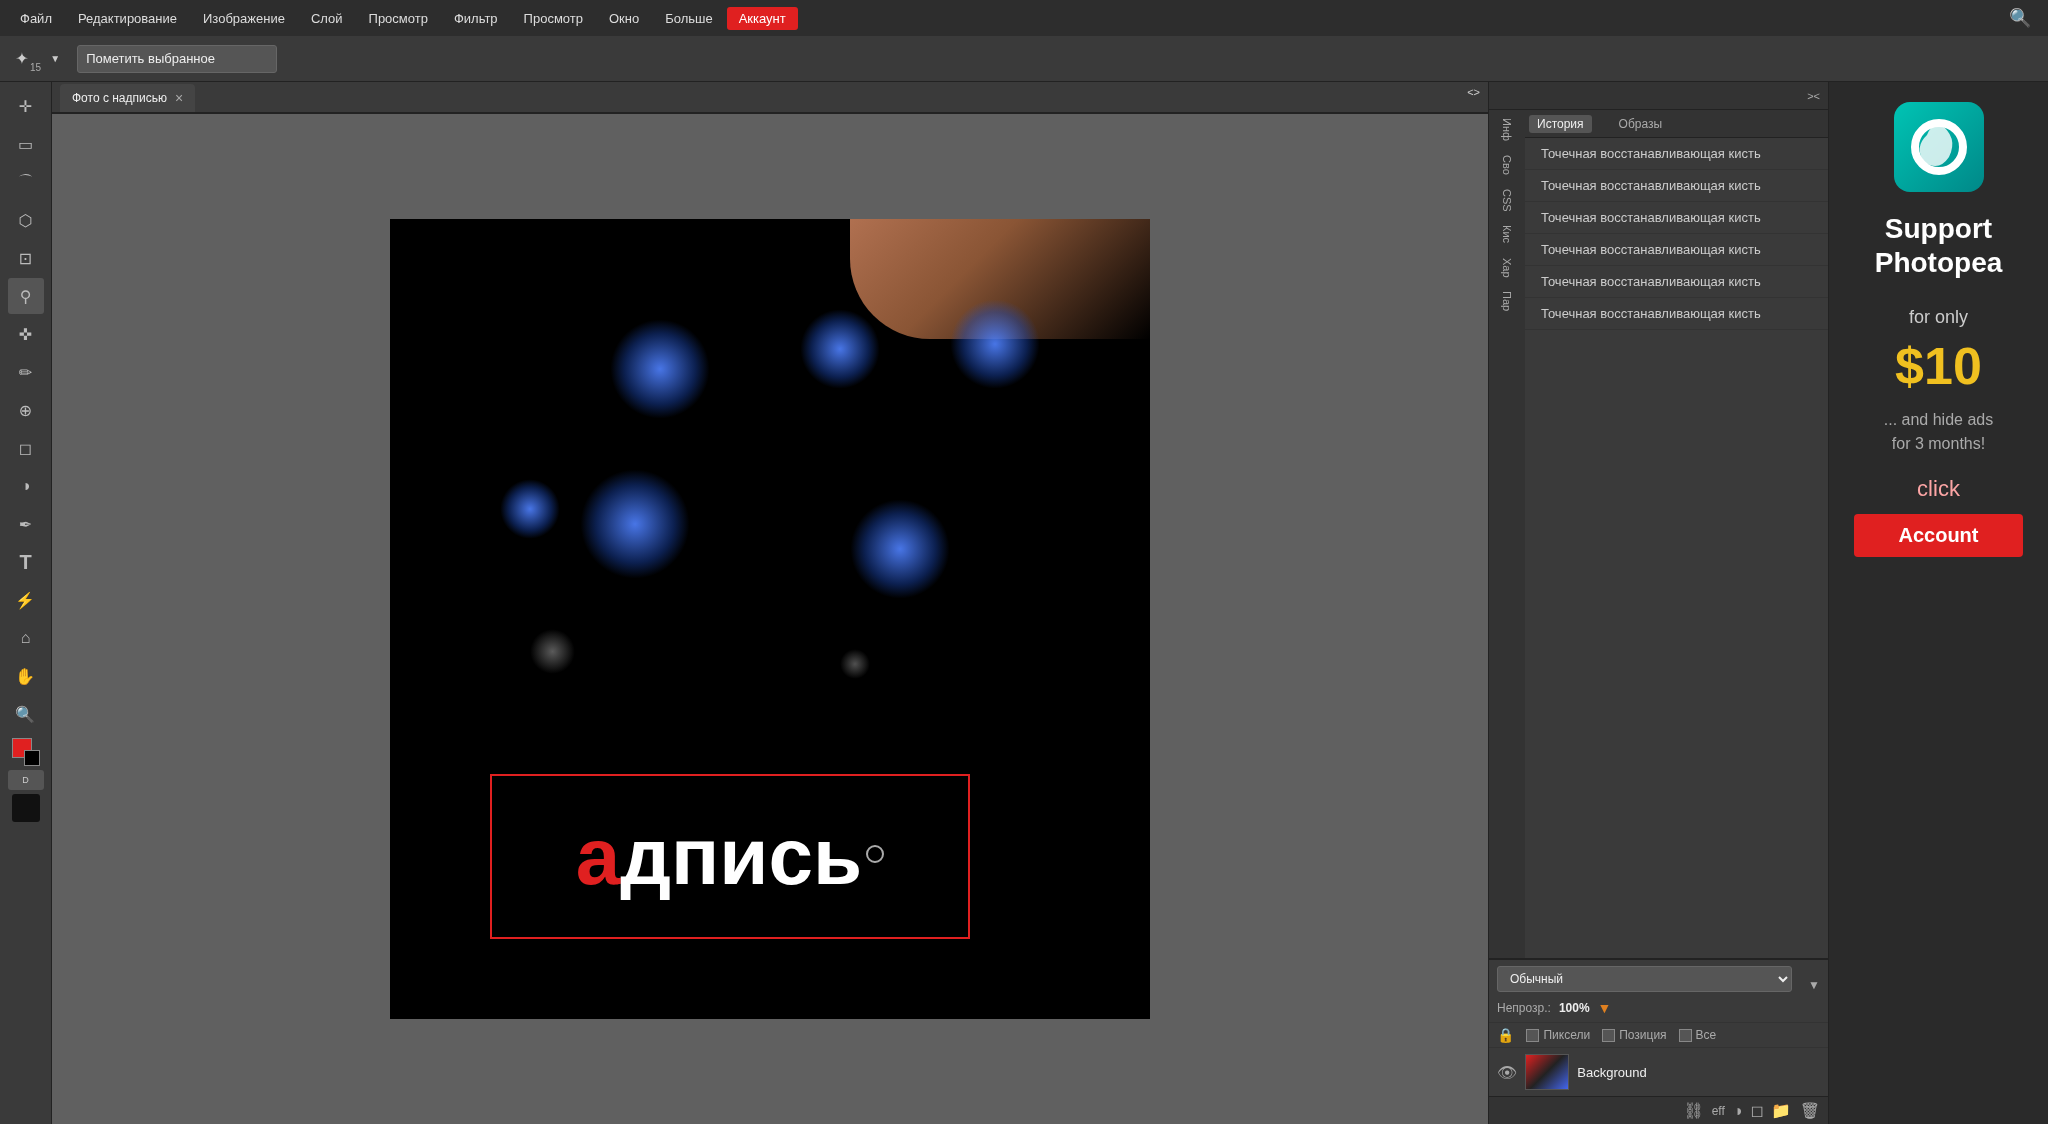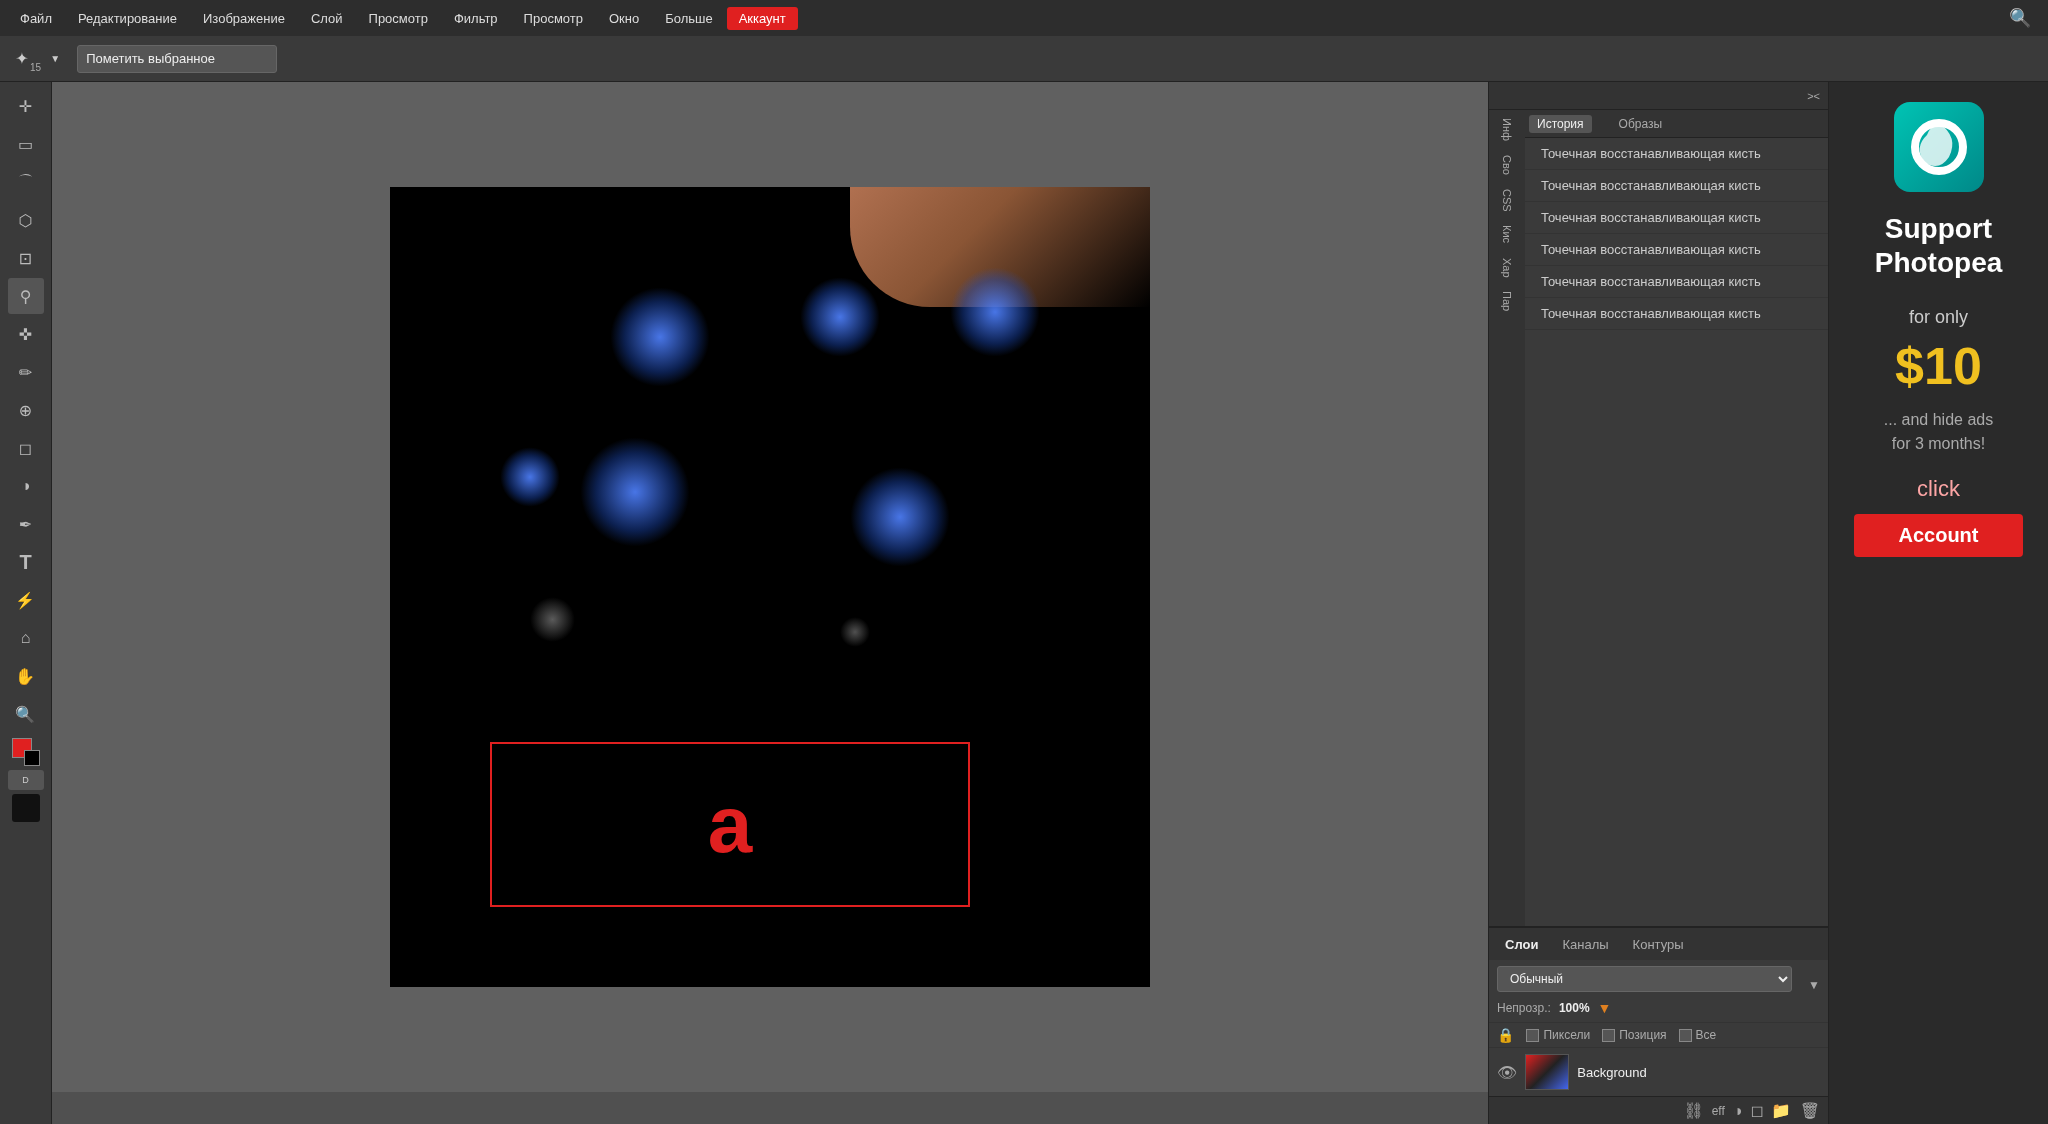--- a/index.html
+++ b/index.html
@@ -551,38 +551,46 @@
     <div class="color-swatch">
       <div class="color-fg"></div>
       <div class="color-bg"></div>
     </div>
     <div class="mode-btn">D</div>
     <div class="black-square"></div>
   </div>
 
   <div id="canvas-area">
 
+    <div id="tab-bar">
+      <div class="tab active">
+        <span>Фото с надписью</span>
+        <span class="tab-close">×</span>
+      </div>
+      <div id="canvas-collapse-btn">&lt;&gt;</div>
+    </div>
 
     <div id="canvas-content">
       <div id="image-canvas">
 
         <div class="skin-area"></div>
 
         <div class="bokeh" style="width:100px;height:100px;top:100px;left:220px;"></div>
         <div class="bokeh" style="width:80px;height:80px;top:90px;left:410px;"></div>
         <div class="bokeh" style="width:90px;height:90px;top:80px;left:560px;"></div>
         <div class="bokeh" style="width:60px;height:60px;top:260px;left:110px;"></div>
         <div class="bokeh" style="width:110px;height:110px;top:250px;left:190px;"></div>
         <div class="bokeh" style="width:100px;height:100px;top:280px;left:460px;"></div>
         <div class="bokeh" style="width:45px;height:45px;top:410px;left:140px;background:radial-gradient(circle,rgba(180,180,180,0.5) 0%,transparent 70%);"></div>
         <div class="bokeh" style="width:30px;height:30px;top:430px;left:450px;background:radial-gradient(circle,rgba(200,200,200,0.4) 0%,transparent 70%);"></div>
 
         <div id="text-overlay">
           <div id="text-overlay-content">
             <span class="text-red-letter">а</span>
+              <span style="position:relative;">дпись<span class="text-cursor-ring"></span></span>
           </div>
         </div>
       </div>
     </div>
   </div>
 
   <div id="right-panels">
 
     <div id="panel-collapse-btn">&gt;&lt;</div>
 
@@ -609,25 +617,20 @@
           <div class="history-item">Точечная восстанавливающая кисть</div>
           <div class="history-item">Точечная восстанавливающая кисть</div>
           <div class="history-item">Точечная восстанавливающая кисть</div>
           <div class="history-item">Точечная восстанавливающая кисть</div>
           <div class="history-item">Точечная восстанавливающая кисть</div>
         </div>
       </div>
     </div>
 
     <div id="layers-section">
-      <div id="layers-tabs">
-        <div class="layer-tab active">Слои</div>
-        <div class="layer-tab">Каналы</div>
-        <div class="layer-tab">Контуры</div>
-      </div>
       <div id="layer-mode-row">
         <select class="layer-mode-select">
           <option>Обычный</option>
         </select>
         <span class="dropdown-arrow">▼</span>
       </div>
       <div id="opacity-row">
         <span>Непрозр.:</span>
         <span class="opacity-value">100%</span>
         <span class="opacity-arrow">▼</span>

